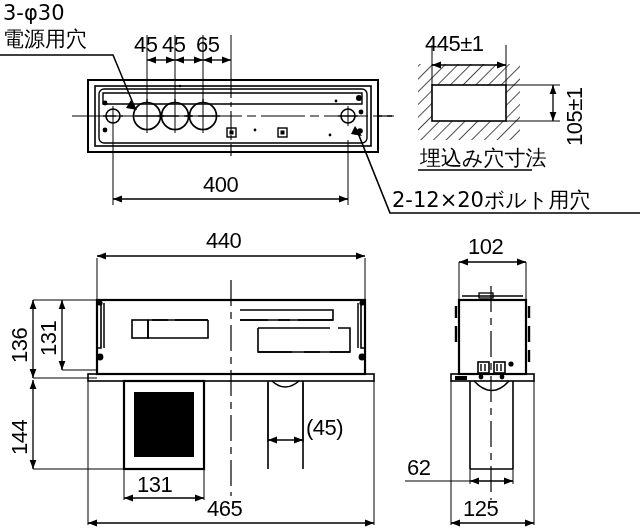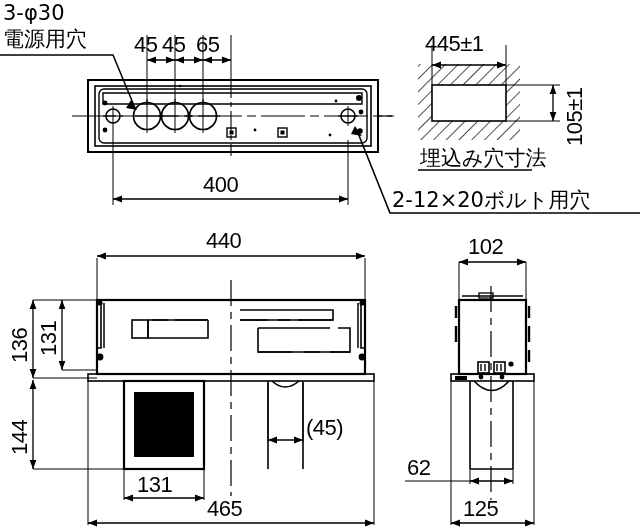--- a/index.html
+++ b/index.html
@@ -10,21 +10,20 @@
   }
   body {
     font-family: "Liberation Sans", "DejaVu Sans", sans-serif;
   }
   #sheet {
     position: relative;
     width: 640px;
     height: 532px;
     background: #ffffff;
     overflow: hidden;
-    border-radius: 16px;
   }
   #sheet svg {
     display: block;
     position: absolute;
     top: 0;
     left: 0;
   }
   .dimtext {
     font-family: "Liberation Sans", "DejaVu Sans", sans-serif;
     fill: #000000;

